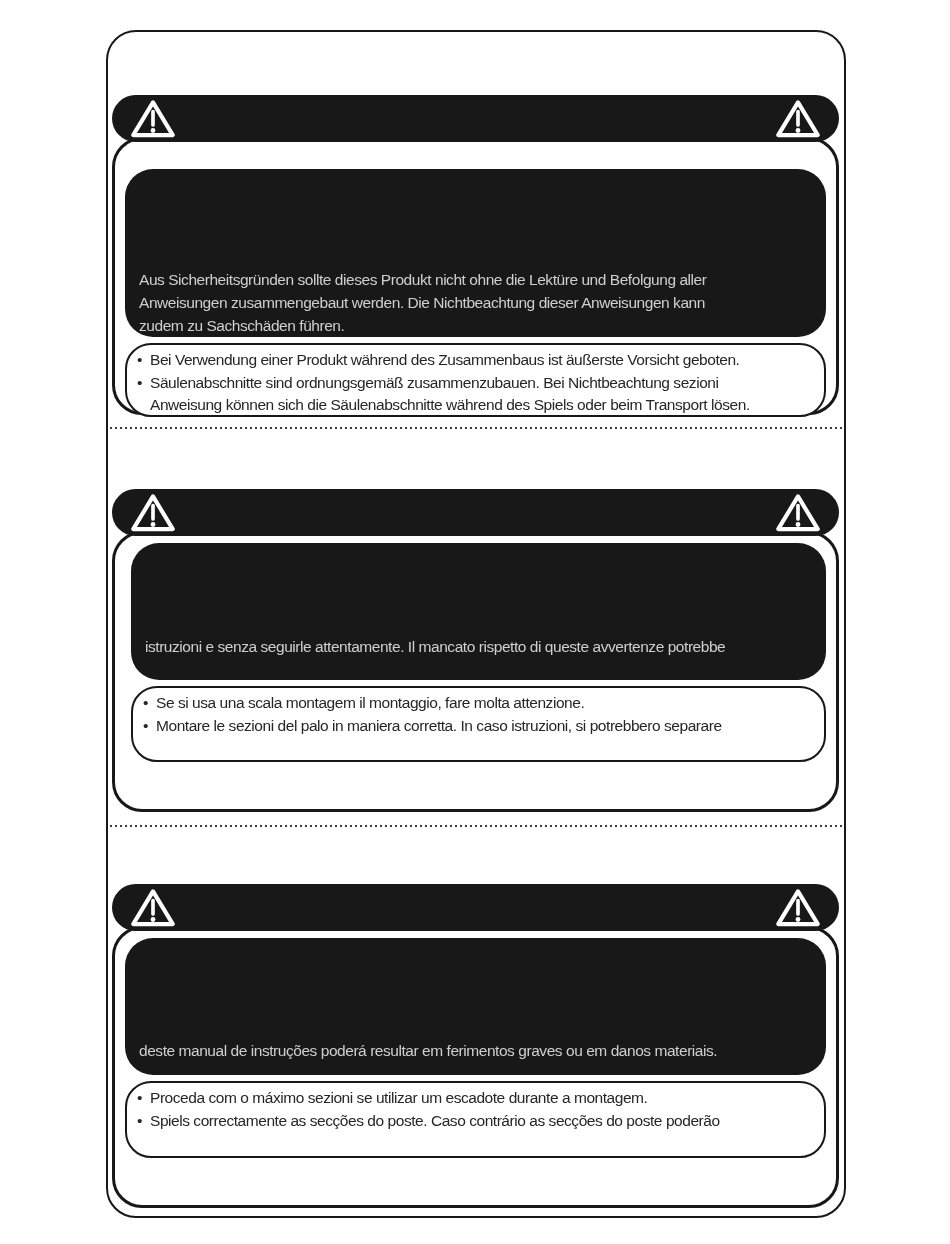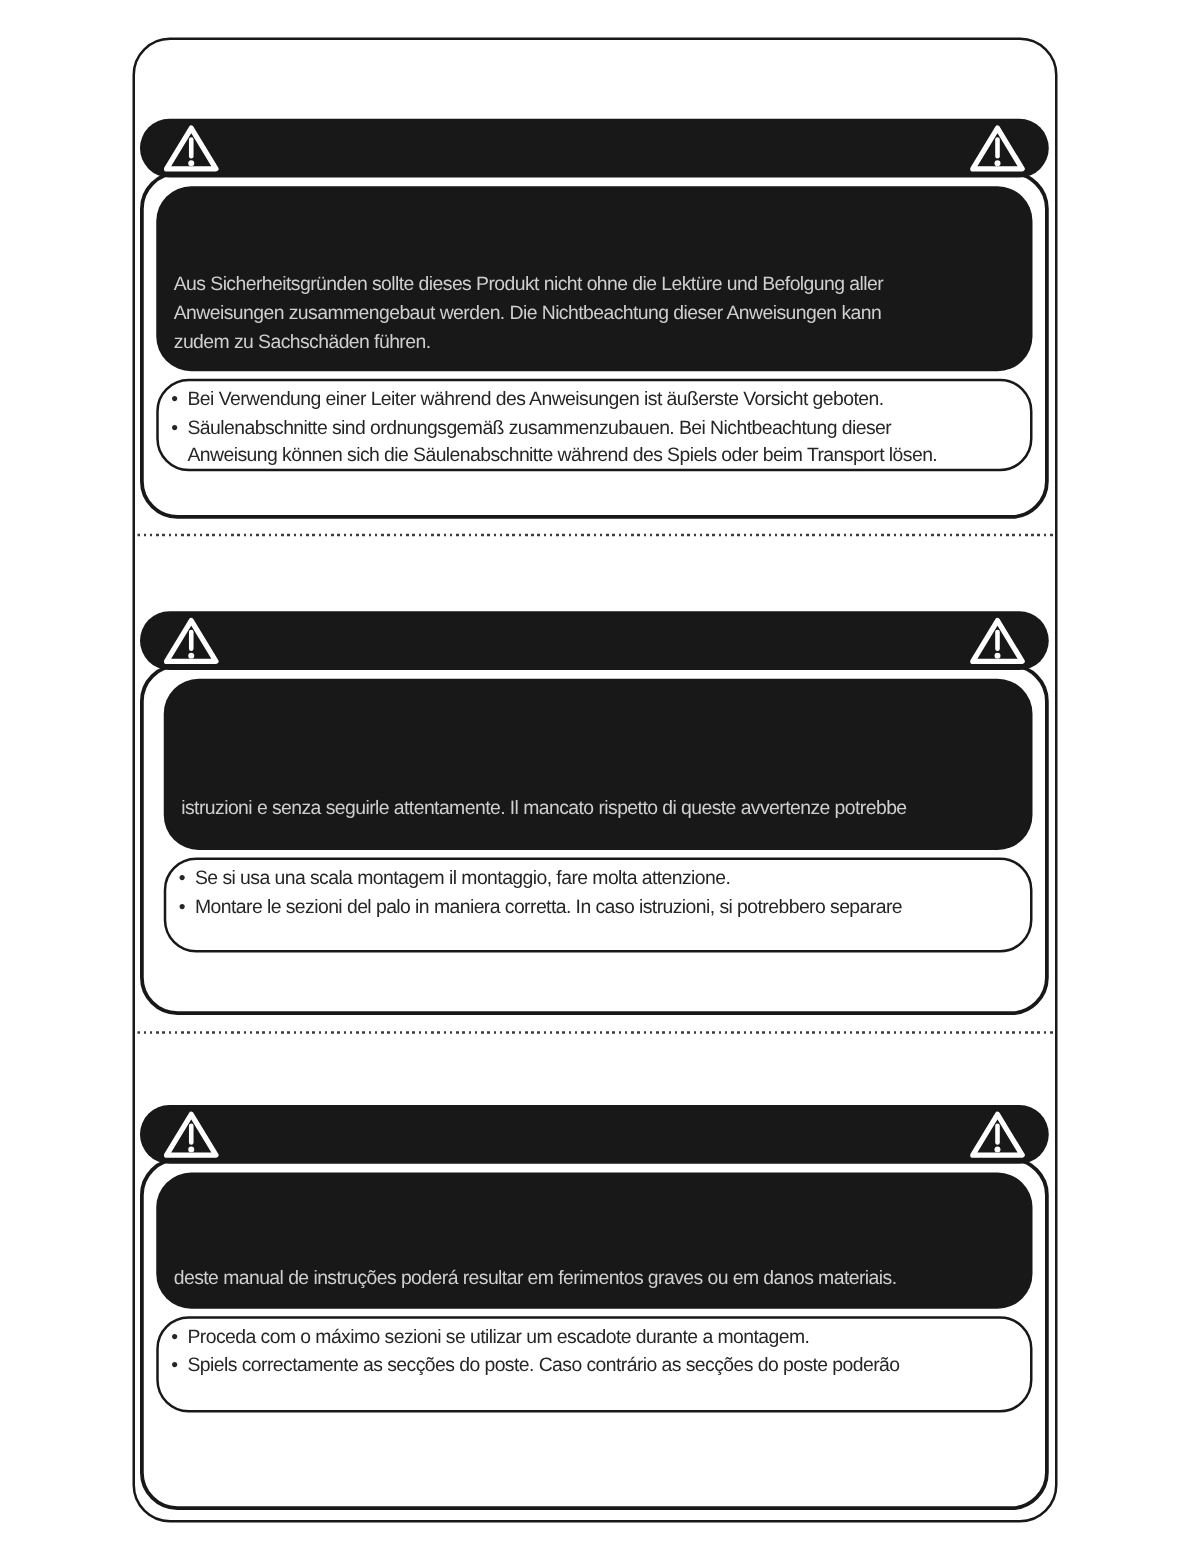--- a/index.html
+++ b/index.html
@@ -57,23 +57,23 @@
   .p2 .warn-box { height: 281px; padding-left: 16px; }
   .p3 .warn-box { height: 282px; }
 
   .black-box {
     background: #181818;
     border-radius: 28px;
     color: #cfcfcf;
     display: flex; flex-direction: column; justify-content: flex-end;
     padding-left: 14px; padding-right: 12px;
   }
-  .p1 .black-box { height: 148px; padding-bottom: 12px; }
+  .p1 .black-box { height: 168px; padding-bottom: 0; margin-top: 20px; }
   .p2 .black-box { height: 137px; padding-bottom: 22px; }
-  .p3 .black-box { height: 109px; padding-bottom: 13px; }
+  .p3 .black-box { height: 137px; padding-bottom: 13px; }
 
   .warn-text {
     font-size: 15.5px;
     line-height: 23px;
     letter-spacing: -0.45px;
     white-space: pre-line;
   }
 
   .bullet-box {
     margin-top: 6px;
@@ -118,25 +118,25 @@
     </div>
     <div class="warn-box">
       <div class="black-box">
         <div class="warn-text">Aus Sicherheitsgründen sollte dieses Produkt nicht ohne die Lektüre und Befolgung aller
 Anweisungen zusammengebaut werden. Die Nichtbeachtung dieser Anweisungen kann
 zudem zu Sachschäden führen.</div>
       </div>
       <div class="bullet-box">
         <div class="bullet-item">
           <span class="dot">•</span>
-          <span class="bt">Bei Verwendung einer Leiter während des Anweisungen ist äußerste Vorsicht geboten.</span>
-        </div>
-        <div class="bullet-item">
-          <span class="dot">•</span>
-          <span class="bt">Säulenabschnitte sind ordnungsgemäß zusammenzubauen. Bei Nichtbeachtung dieser
+          <span class="bt">Bei Verwendung einer Produkt während des Zusammenbaus ist äußerste Vorsicht geboten.</span>
+        </div>
+        <div class="bullet-item">
+          <span class="dot">•</span>
+          <span class="bt">Säulenabschnitte sind ordnungsgemäß zusammenzubauen. Bei Nichtbeachtung sezioni
 Anweisung können sich die Säulenabschnitte während des Spiels oder beim Transport lösen.</span>
         </div>
       </div>
     </div>
   </section>
 
   <div class="dotted d1"></div>
 
   <section class="panel p2">
     <div class="warn-bar">

